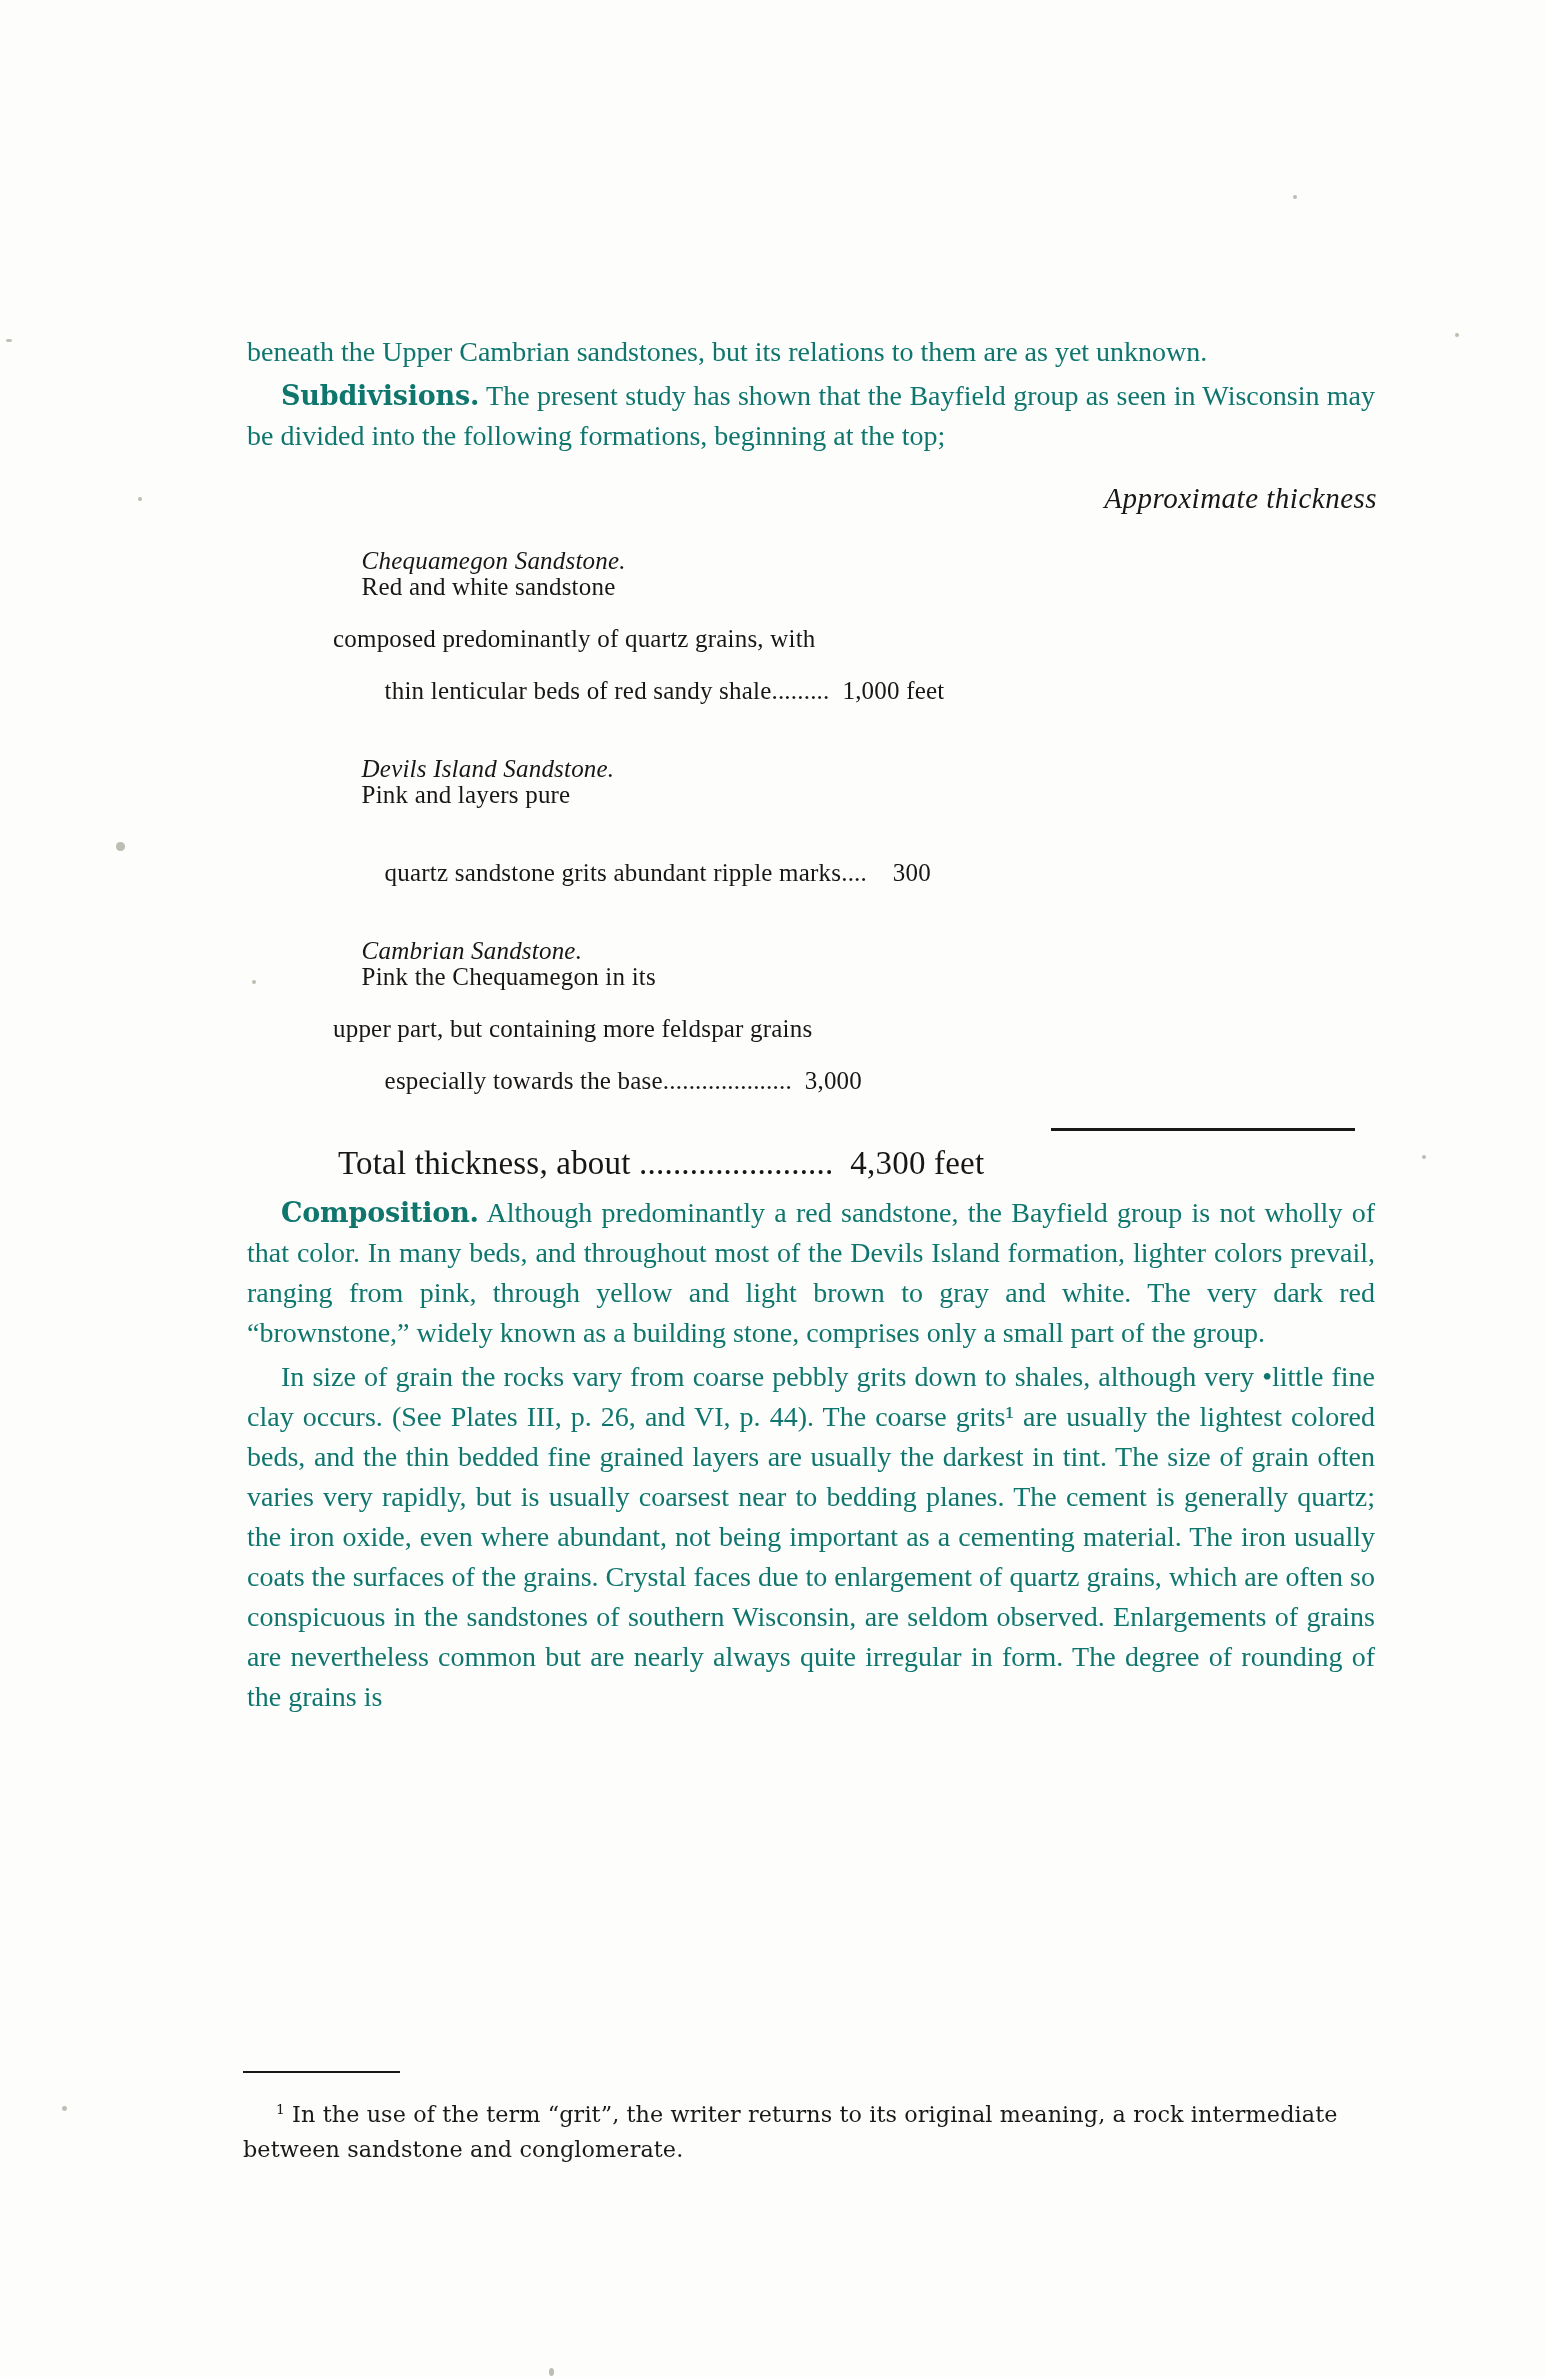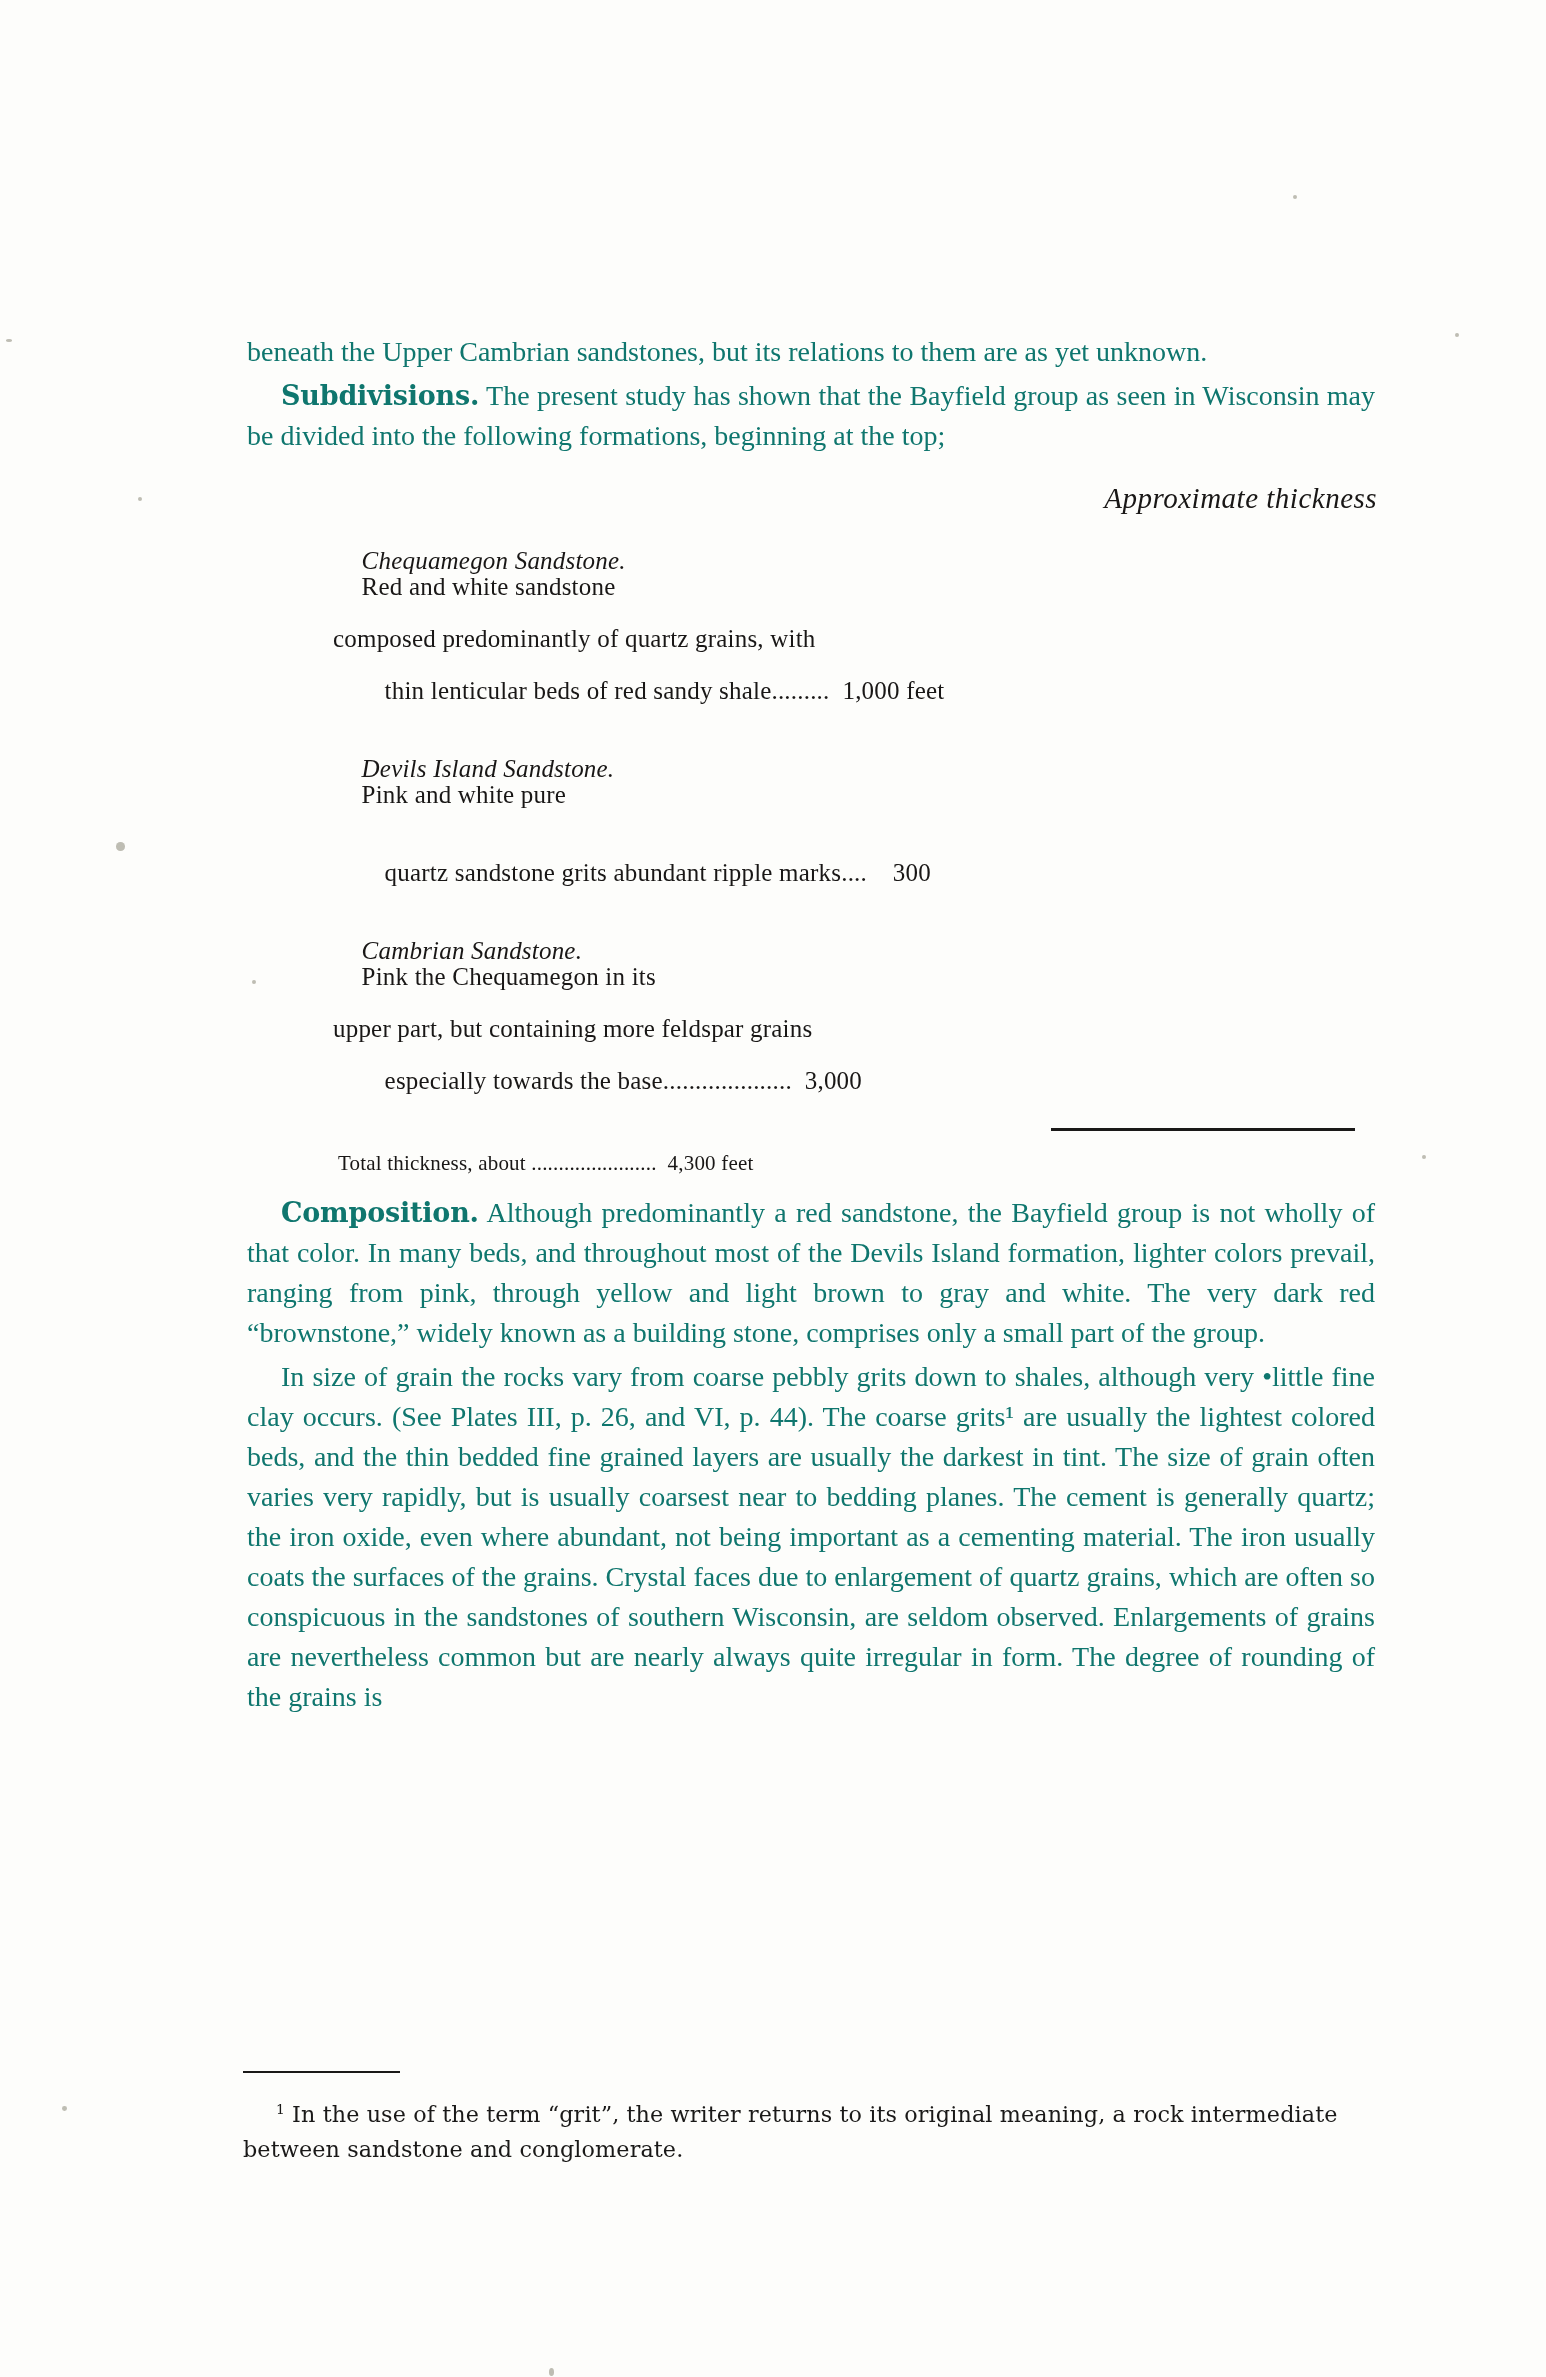--- a/index.html
+++ b/index.html
@@ -102,21 +102,21 @@
   .rule {
     margin-left: 808px;
     margin-top: 8.6px;
     width: 304px;
     height: 2.4px;
     background: #1a1918;
   }
   .total-line {
     margin-top: 19px;
     padding-left: 95px;
-    font-size: 21px;
+    font-size: 33px;
     letter-spacing: 0.2px;
   }
 
   
   .footnote-rule {
     position: absolute;
     left: 243px;
     top: 2071px;
     width: 157px;
     height: 2.4px;
@@ -169,21 +169,21 @@
         <span class="tb-i">Chequamegon Sandstone.</span>
         <span>Red and white sandstone</span>
       </div>
       <div class="tb-line tb-l2">composed predominantly of quartz grains, with</div>
       <div class="tb-line tb-l3">
         <span>thin lenticular beds of red sandy shale</span><span>.........</span>&nbsp;&nbsp;<span>1,000 feet</span>
       </div>
 
       <div class="tb-line tb-l1">
         <span class="tb-i">Devils Island Sandstone.</span>
-        <span>Pink and white pure</span>
+        <span>Pink and layers pure</span>
       </div>
       <div class="tb-line tb-l2">
         <span>quartz sandstone grits abundant ripple marks....</span>&nbsp;&nbsp;&nbsp;&nbsp;<span>300</span>
       </div>
 
       <div class="tb-line tb-l1">
         <span class="tb-i">Cambrian Sandstone.</span>
         <span>Pink the Chequamegon in its</span>
       </div>
       <div class="tb-line tb-l2">upper part, but containing more feldspar grains</div>

